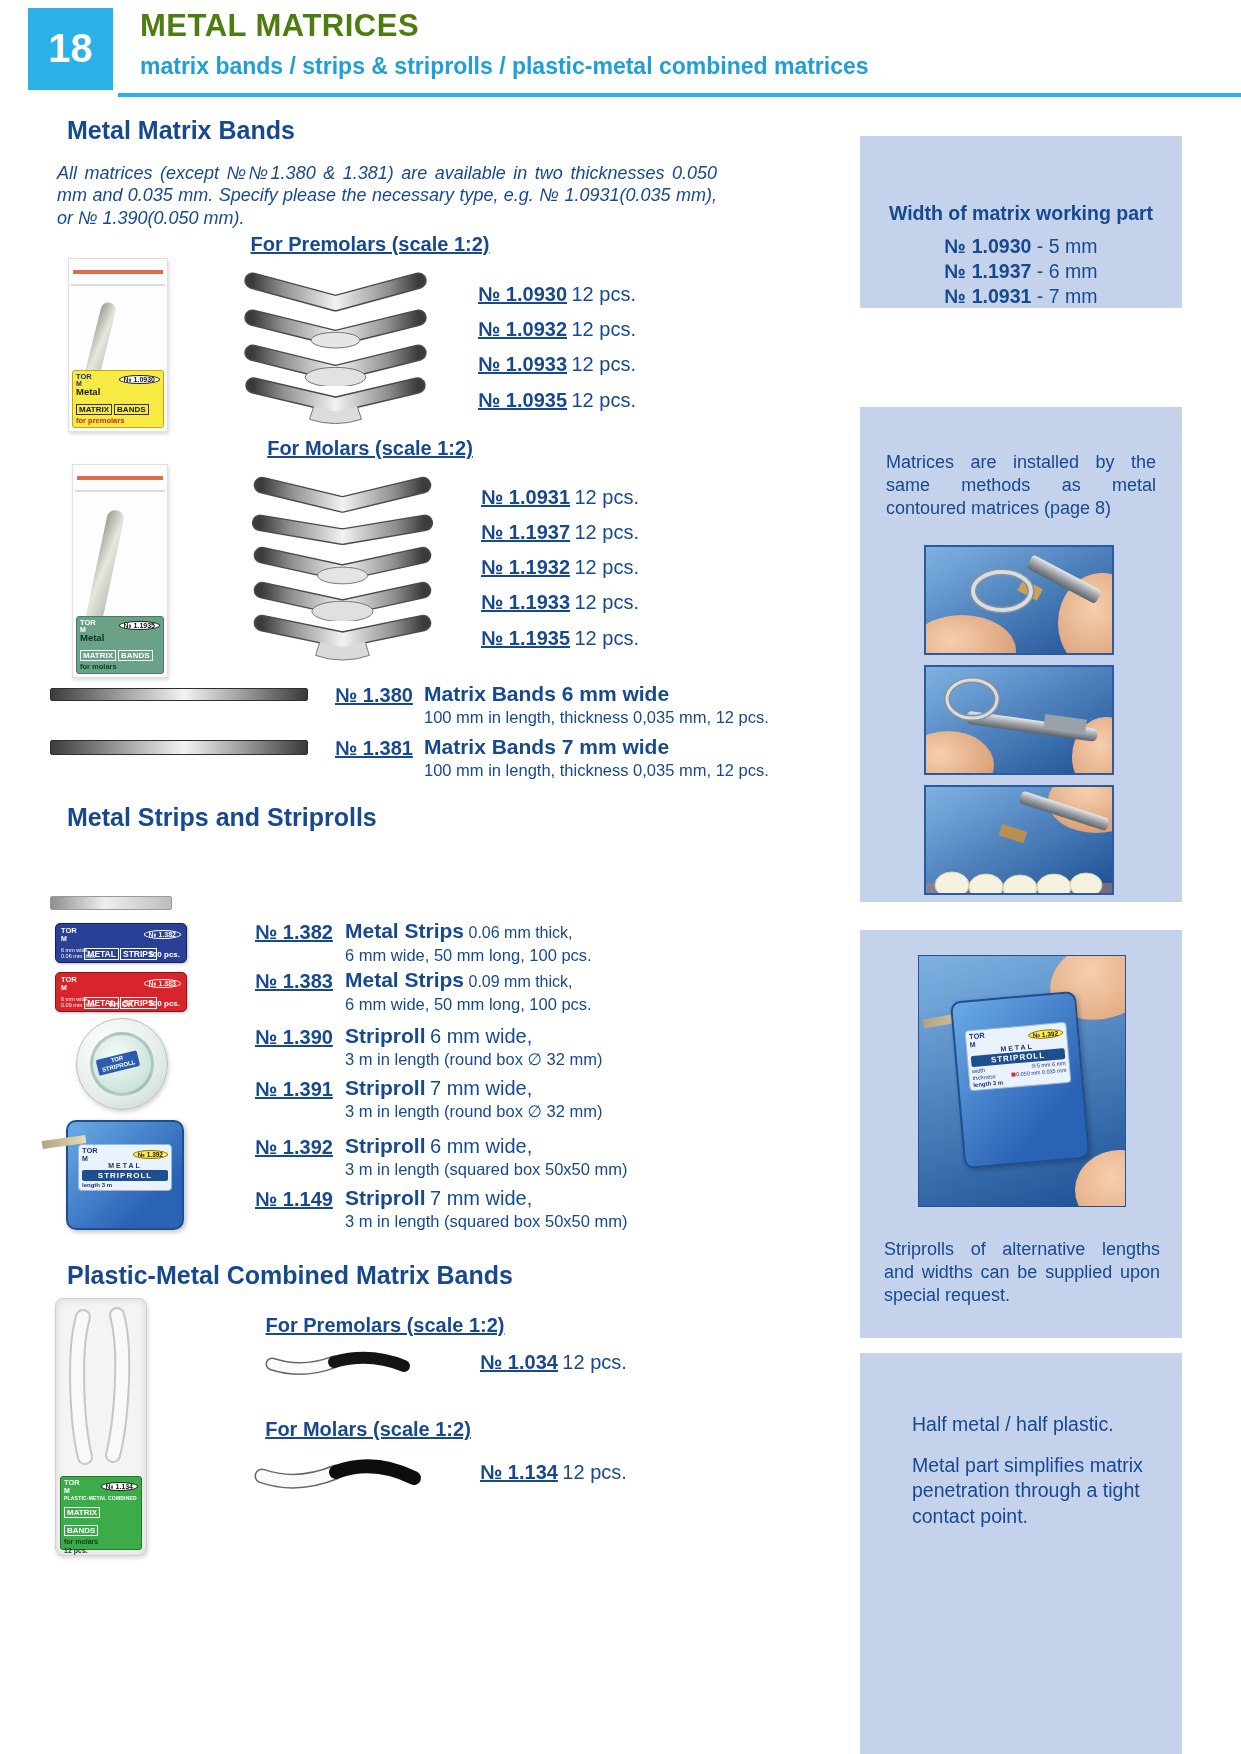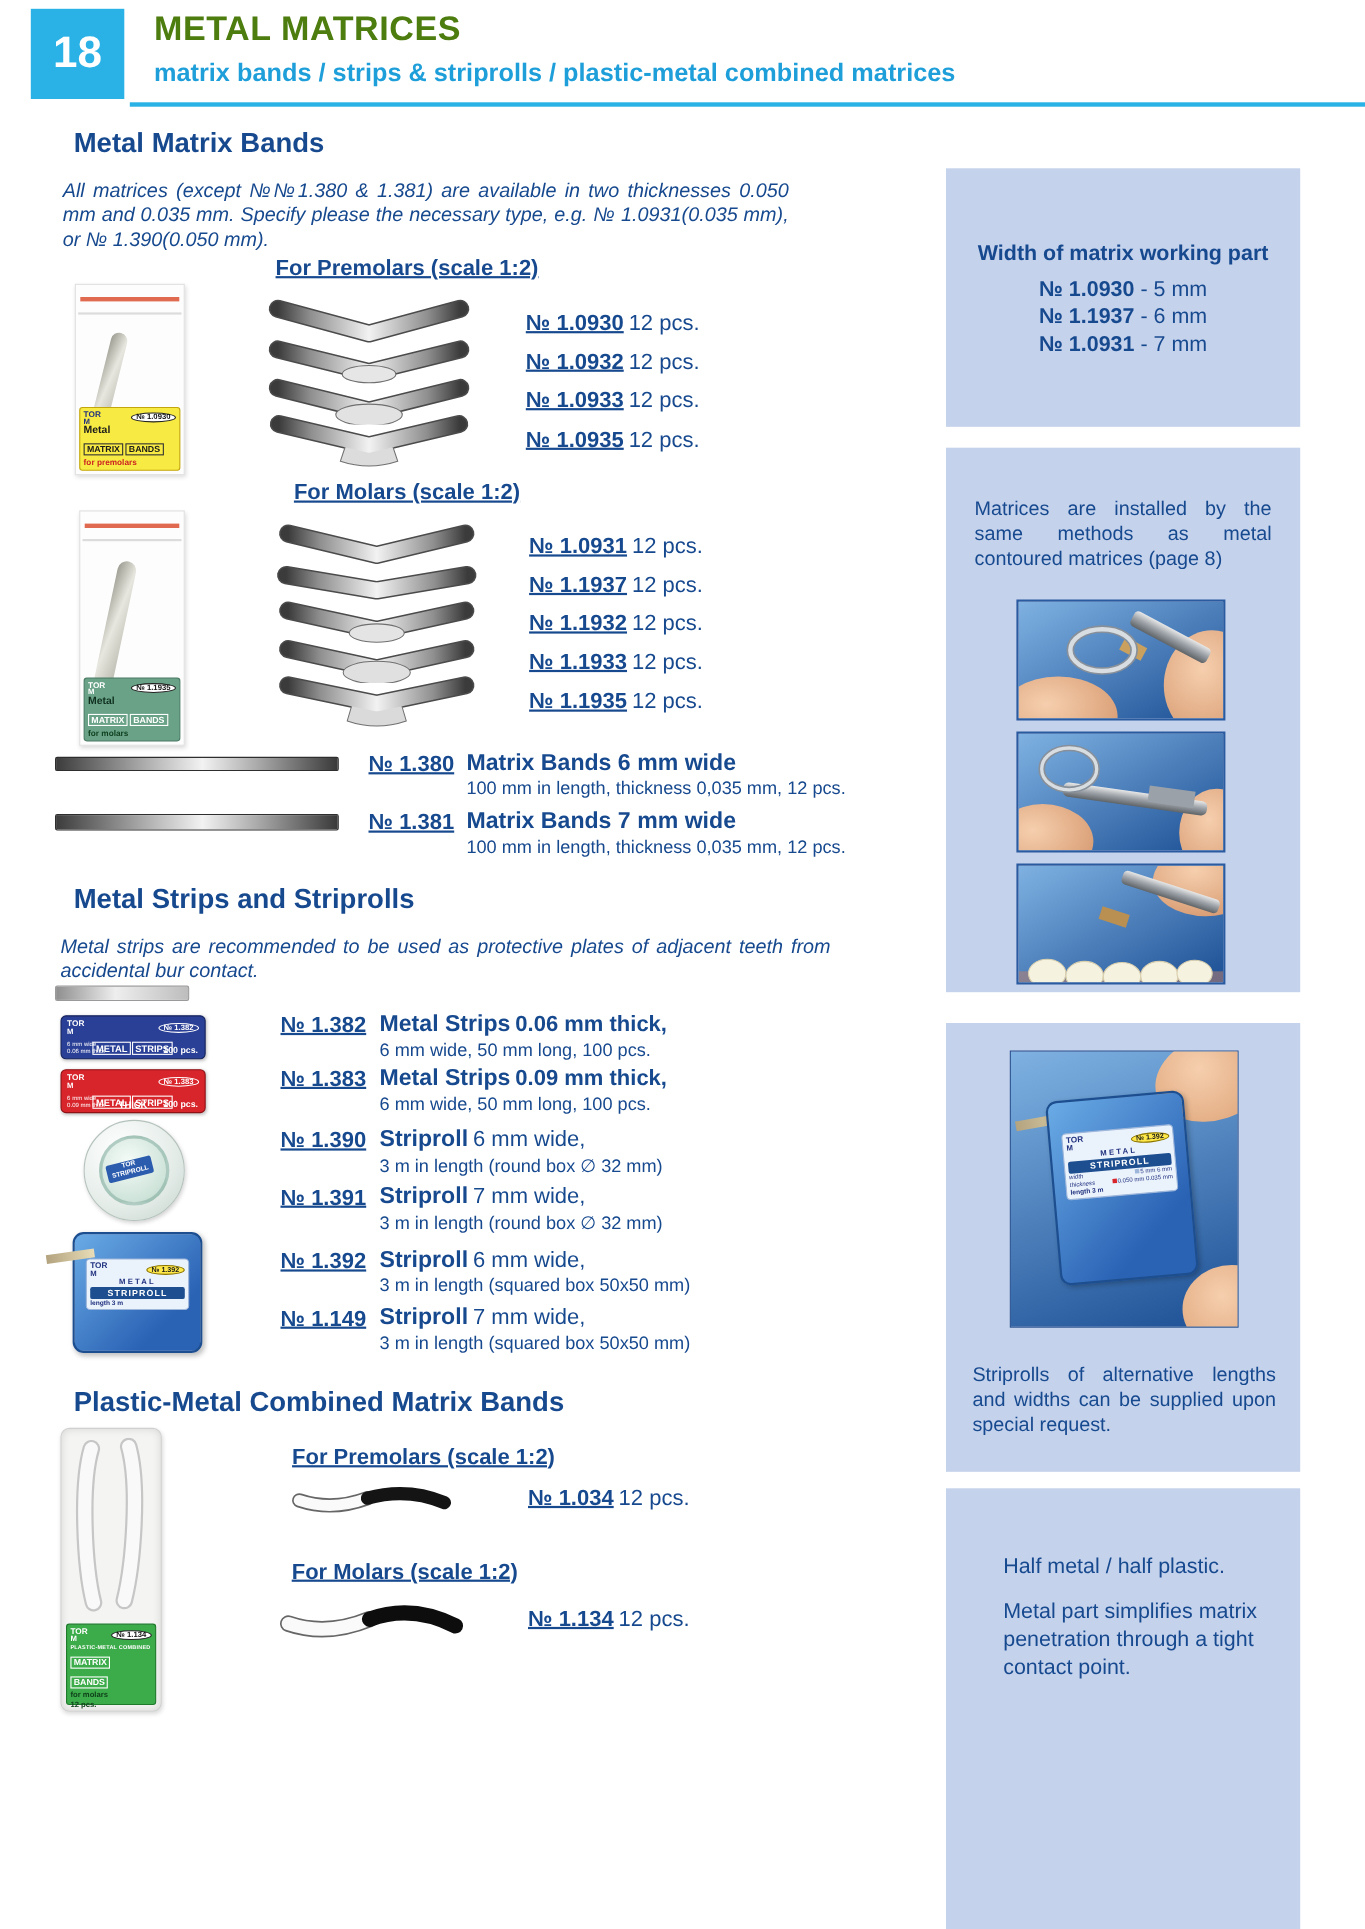--- a/index.html
+++ b/index.html
@@ -15,21 +15,21 @@
   .htitle { left: 140px; top: 8px; font-size: 31px; font-weight: bold; color: #4d7c0f; letter-spacing: .5px; }
   .hsub   { left: 140px; top: 53px; font-size: 23px; font-weight: bold; color: #1f9fd9; }
   .hrule  { left: 118px; top: 93px; width: 1123px; height: 4px; background: #2ab2e6; }
 
   .h2 { font-size: 25px; font-weight: bold; color: #17498f; margin-left: 12px; }
   .intro { font-size: 18px; font-style: italic; line-height: 1.24; text-align: justify; }
   .subhead { font-size: 20px; font-weight: bold; text-decoration: underline; text-align: center; }
   .num20 { font-size: 20px; font-weight: bold; text-decoration: underline; }
   .qty20 { font-size: 20px; }
   .ptitle { font-size: 21px; font-weight: bold; }
-  .pspec-b { font-size: 20px; font-weight: bold; }
+  .pspec-b { font-size: 16px; font-weight: normal; }
   .pspec-r { font-size: 20px; font-weight: normal; margin-top: 28px; }
   .pdesc { font-size: 16.5px; }
 
   
   .bag { background: #fdfdfd; border: 1px solid #e0e0e0; box-shadow: 1px 2px 4px rgba(0,0,0,.15); }
   .bag .stripe { position: absolute; left: 4px; right: 4px; top: 11px; height: 4px; background: #e06a50; }
   .bag .zip { position: absolute; left: 2px; right: 2px; top: 25px; height: 2px; background: #dcdcdc; }
   .bag .bandin { position: absolute; border-radius: 9px;
                  background: linear-gradient(100deg, #9a9a90, #e7e7df 45%, #b7b7ad); }
   .baglabel { position: absolute; left: 3px; right: 3px; bottom: 3px; border-radius: 3px; padding: 2px 3px; }
@@ -256,21 +256,20 @@
   <span class="abs num20" style="left:335px;top:684px">№ 1.380</span>
   <span class="abs ptitle" style="left:424px;top:682px">Matrix Bands 6 mm wide</span>
   <span class="abs pdesc" style="left:424px;top:708px">100 mm in length, thickness 0,035 mm, 12 pcs.</span>
 
   <div class="abs metalbar" style="left:50px;top:740px;width:258px;height:15px"></div>
   <span class="abs num20" style="left:335px;top:737px">№ 1.381</span>
   <span class="abs ptitle" style="left:424px;top:735px">Matrix Bands 7 mm wide</span>
   <span class="abs pdesc" style="left:424px;top:761px">100 mm in length, thickness 0,035 mm, 12 pcs.</span>
 
   <div class="abs h2" style="left:55px;top:803px">Metal Strips and Striprolls</div>
-  <div class="abs intro" style="left:55px;top:849px;width:700px">Metal strips are recommended to be used as protective plates of adjacent teeth from accidental bur contact.</div>
 
   <div class="abs stripimg" style="left:50px;top:896px;width:122px;height:14px"></div>
 
   <div class="slabel blue" style="left:55px;top:923px">
     <div class="lblrow">
       <span class="tor"><span>TOR</span><span class="mark">M</span></span>
       <span class="oval-light">№ 1.382</span>
     </div>
     <div class="boxed-words">
       <span>METAL</span><span>STRIPS</span>
@@ -368,21 +367,21 @@
   <div class="abs" style="left:480px;top:1351px"><span class="num20">№ 1.034</span> <span class="qty20">12 pcs.</span></div>
 
   <div class="abs subhead" style="left:248px;top:1418px;width:240px">For Molars (scale 1:2)</div>
   <svg class="abs" style="left:252px;top:1448px" width="172" height="52" viewBox="0 0 172 52">
     <path d="M10,28 Q45,40 84,24" fill="none" stroke="#666" stroke-width="15" stroke-linecap="round"></path>
     <path d="M10,28 Q45,40 84,24" fill="none" stroke="#fafafa" stroke-width="12" stroke-linecap="round"></path>
     <path d="M84,24 Q122,10 162,30" fill="none" stroke="#0d0d0d" stroke-width="14" stroke-linecap="round"></path>
   </svg>
   <div class="abs" style="left:480px;top:1461px"><span class="num20">№ 1.134</span> <span class="qty20">12 pcs.</span></div>
 
-  <div class="sbox" style="top:153px;height:235px">
+  <div class="sbox" style="top:136px;height:172px">
     <div class="sb-title" style="top:66px">Width of matrix working part</div>
     <div class="sb-rows" style="top:98px">
       <div><span class="b">№ 1.0930</span> <span>- 5 mm</span></div>
       <div><span class="b">№ 1.1937</span> <span>- 6 mm</span></div>
       <div><span class="b">№ 1.0931</span> <span>- 7 mm</span></div>
     </div>
   </div>
 
   <div class="sbox" style="top:407px;height:495px">
     <div class="sb-text" style="top:44px;left:26px;right:26px">Matrices are installed by the same methods as metal contoured matrices (page 8)</div>

